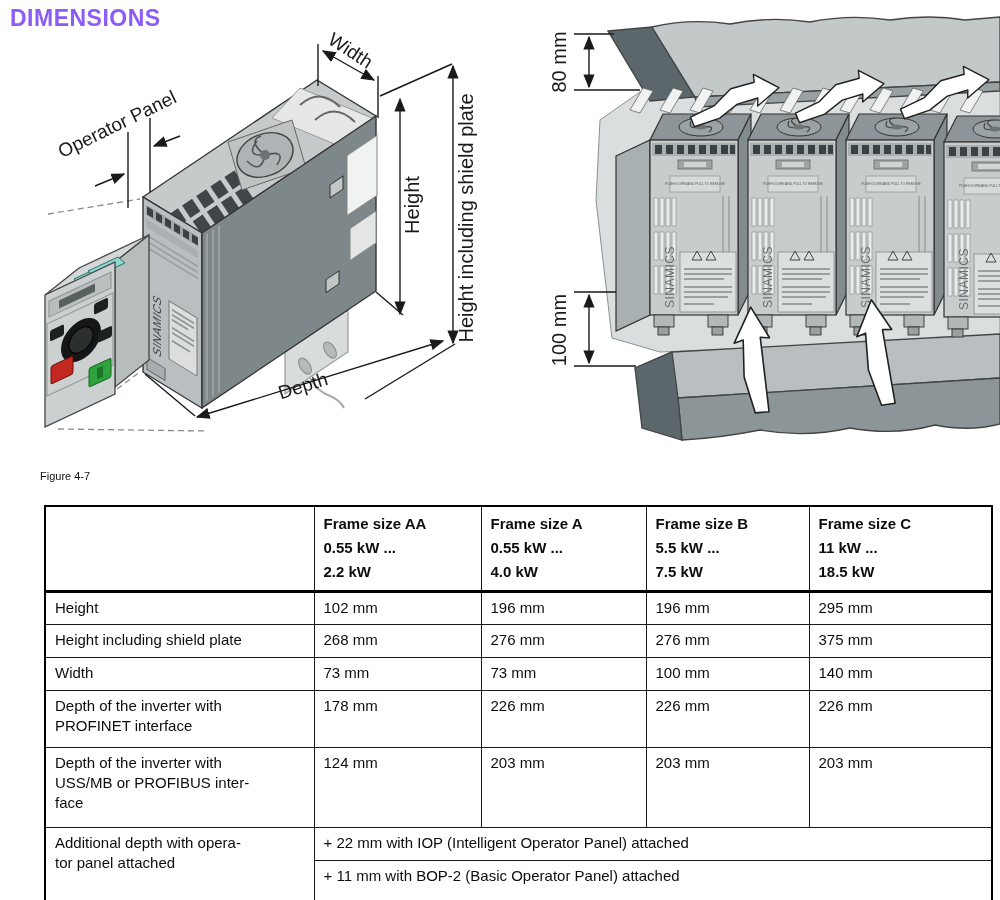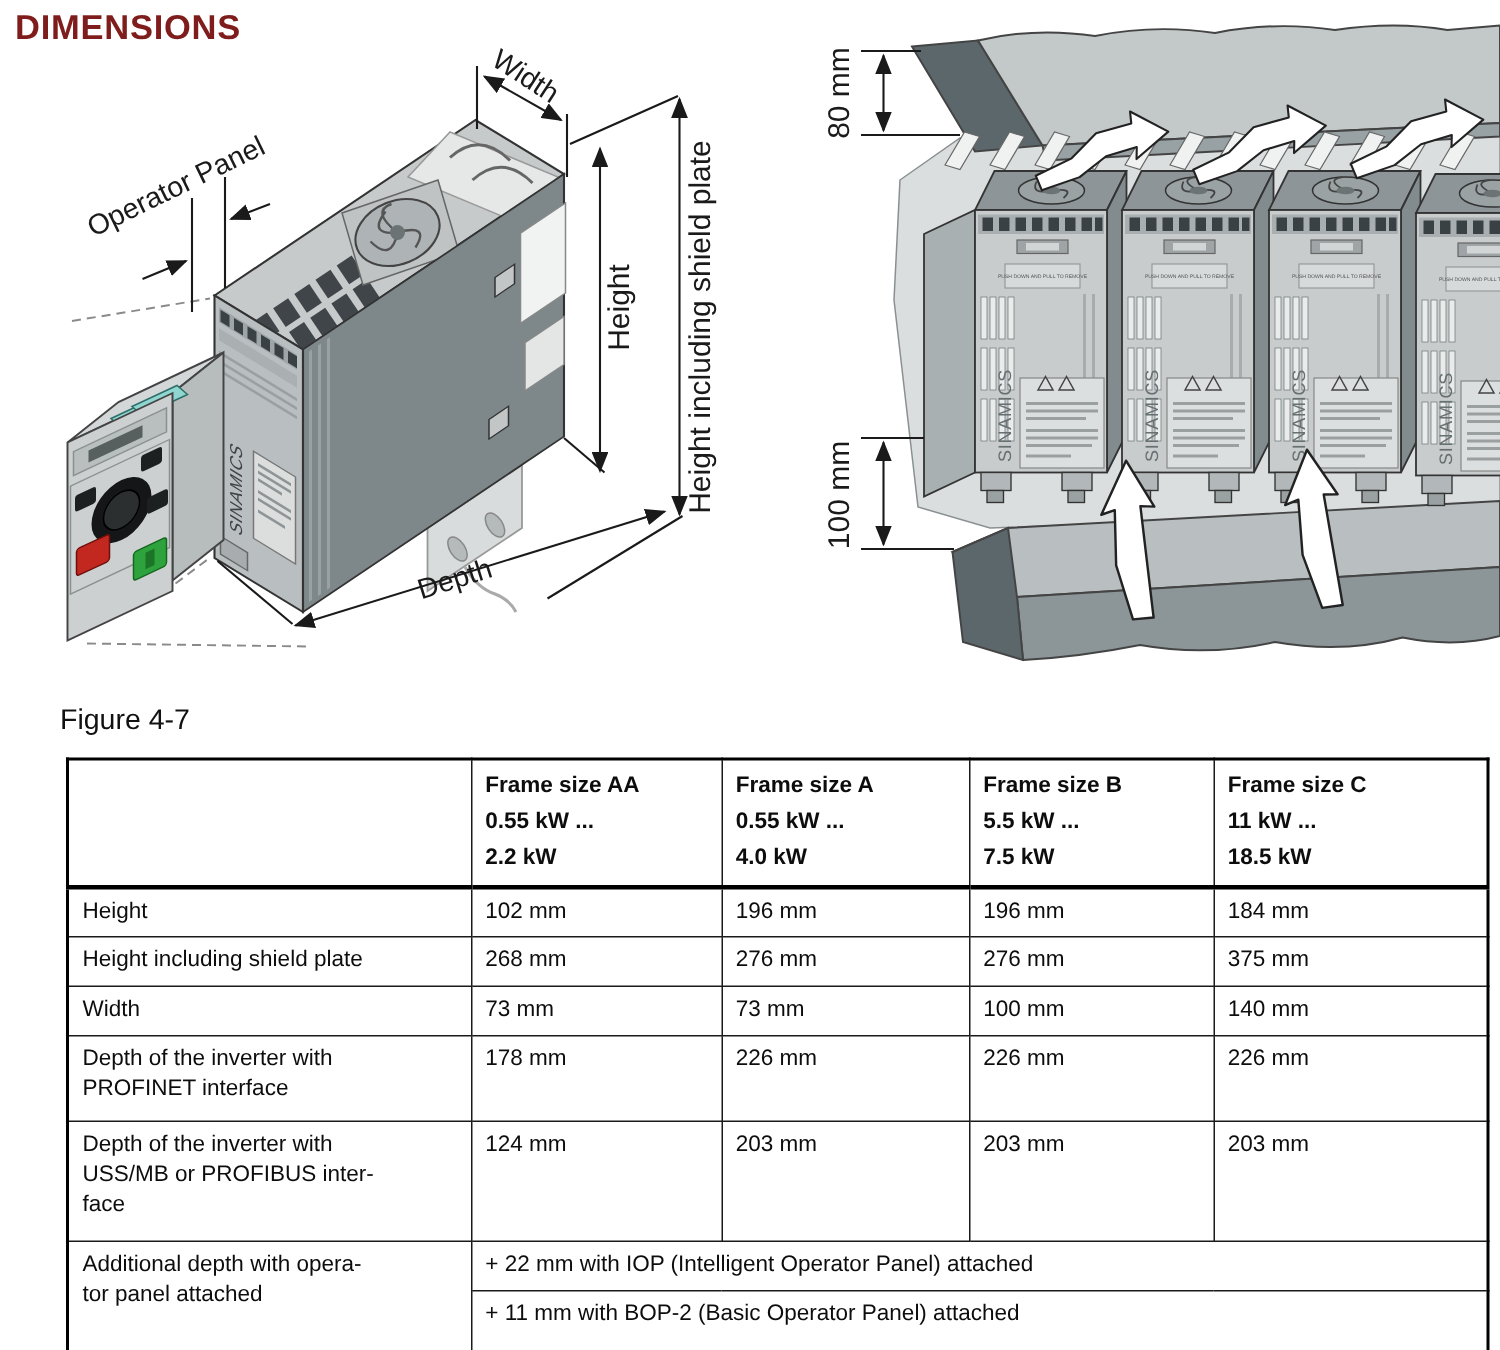--- a/index.html
+++ b/index.html
@@ -1,22 +1,22 @@
 <!DOCTYPE html>
 <html><head>
 <meta charset="utf-8">
 <style>
   html,body{margin:0;padding:0;background:#fff;}
   .page{position:relative;width:1000px;height:900px;background:#fff;overflow:hidden;
         font-family:"Liberation Sans","DejaVu Sans",sans-serif;color:#111;}
-  .doc-title{position:absolute;left:10px;top:5px;font-size:23px;font-weight:bold;color:#7f1d1d;letter-spacing:.5px;}
+  .doc-title{position:absolute;left:10px;top:5px;font-size:23px;font-weight:bold;color:#8b5cf6;letter-spacing:.5px;}
   .diagram{position:absolute;}
   #diagLeft{left:20px;top:18px;width:492px;height:442px;}
   #diagRight{left:540px;top:0px;width:460px;height:462px;}
-  .caption{position:absolute;left:40px;top:470px;font-size:19px;color:#111;display:flex;}
+  .caption{position:absolute;left:40px;top:470px;font-size:11px;color:#111;display:flex;}
   .caption .cap-label{width:135px;}
   table.dims{position:absolute;left:44px;top:505px;width:947px;border-collapse:collapse;table-layout:fixed;
              font-size:15px;color:#0d0d0d;padding-left:36px;}
   table.dims th, table.dims td{border:1.5px solid #1a1a1a;vertical-align:top;text-align:left;
              padding:5px 8px 2px 9px;white-space:pre-line;line-height:20px;overflow:hidden;}
   table.dims{border:2.5px solid #000;}
   table.dims thead th{font-weight:bold;line-height:24px;padding-top:5px;border-bottom:3px solid #000;}
   svg text{font-family:"Liberation Sans","DejaVu Sans",sans-serif;}
   .dimtxt{font-size:20px;fill:#1a1a1a;}
   .dimtxt-s{font-size:19px;fill:#1a1a1a;}
@@ -313,21 +313,21 @@
 11 kW ...
 18.5 kW</th>
       </tr>
     </thead>
     <tbody>
       <tr style="height:33px">
         <td>Height</td>
         <td>102 mm</td>
         <td>196 mm</td>
         <td>196 mm</td>
-        <td>184 mm</td>
+        <td>295 mm</td>
       </tr>
       <tr style="height:33px">
         <td>Height including shield plate</td>
         <td>268 mm</td>
         <td>276 mm</td>
         <td>276 mm</td>
         <td>375 mm</td>
       </tr>
       <tr style="height:33px">
         <td>Width</td>

